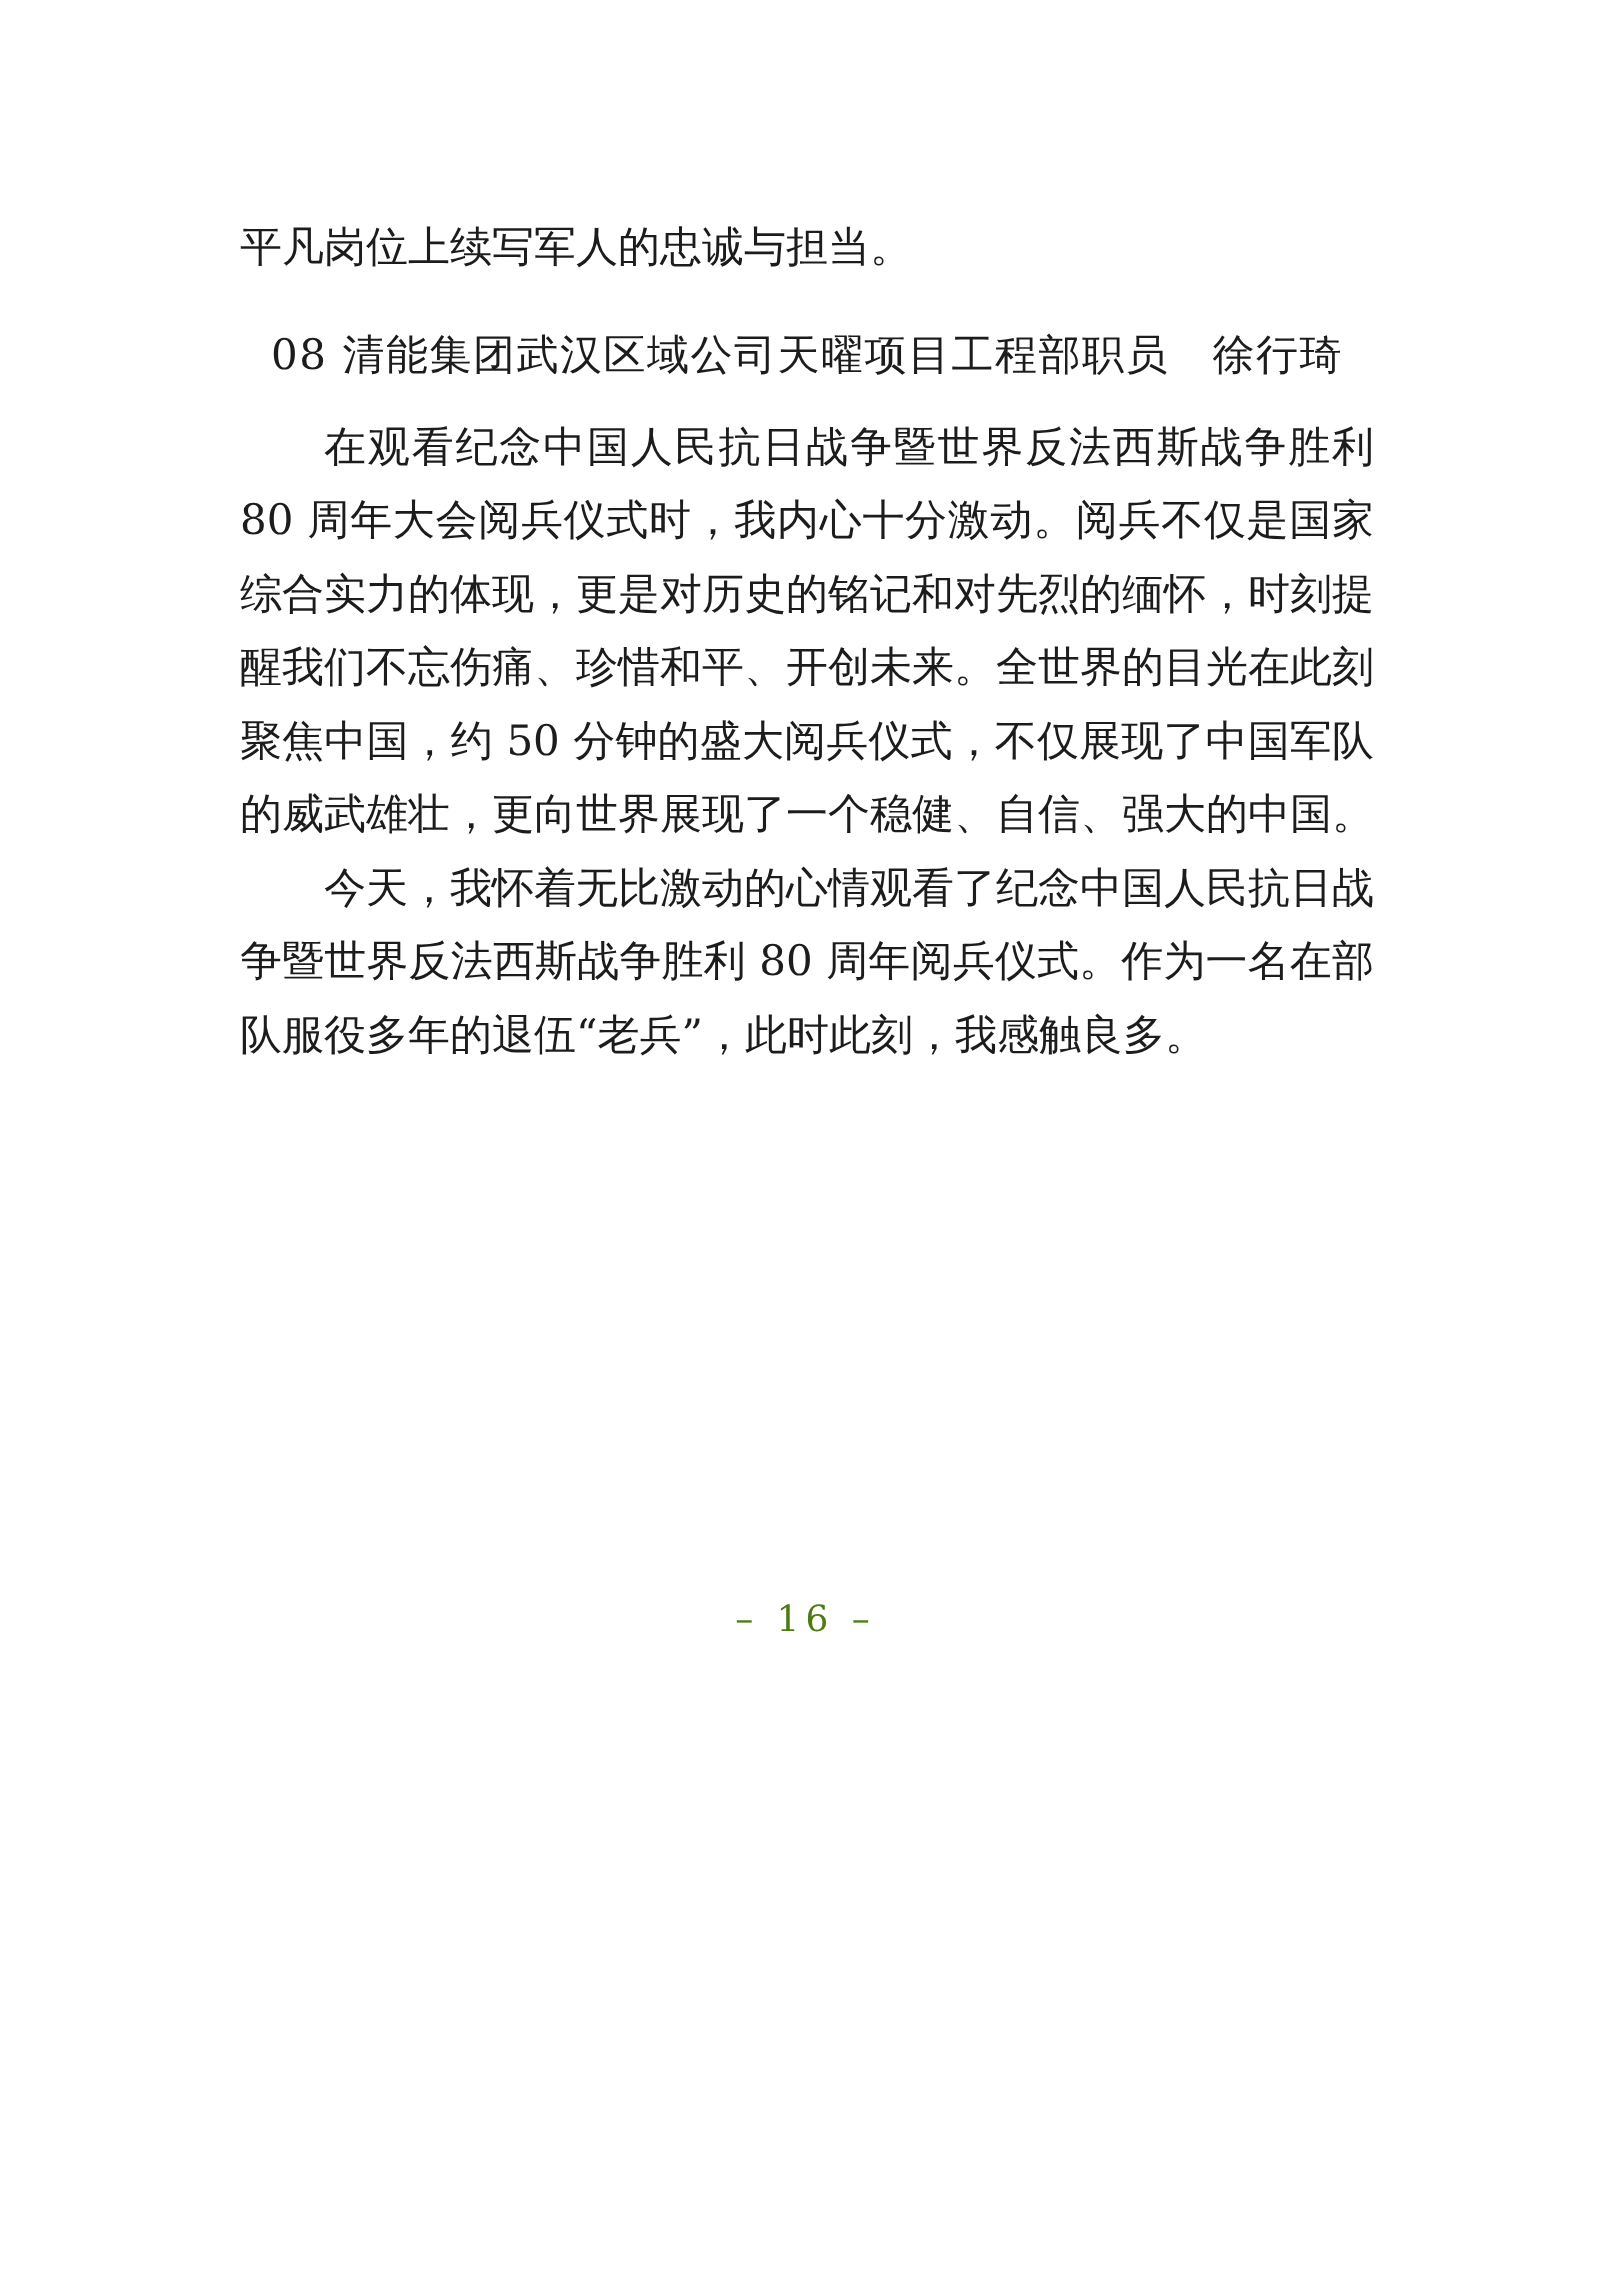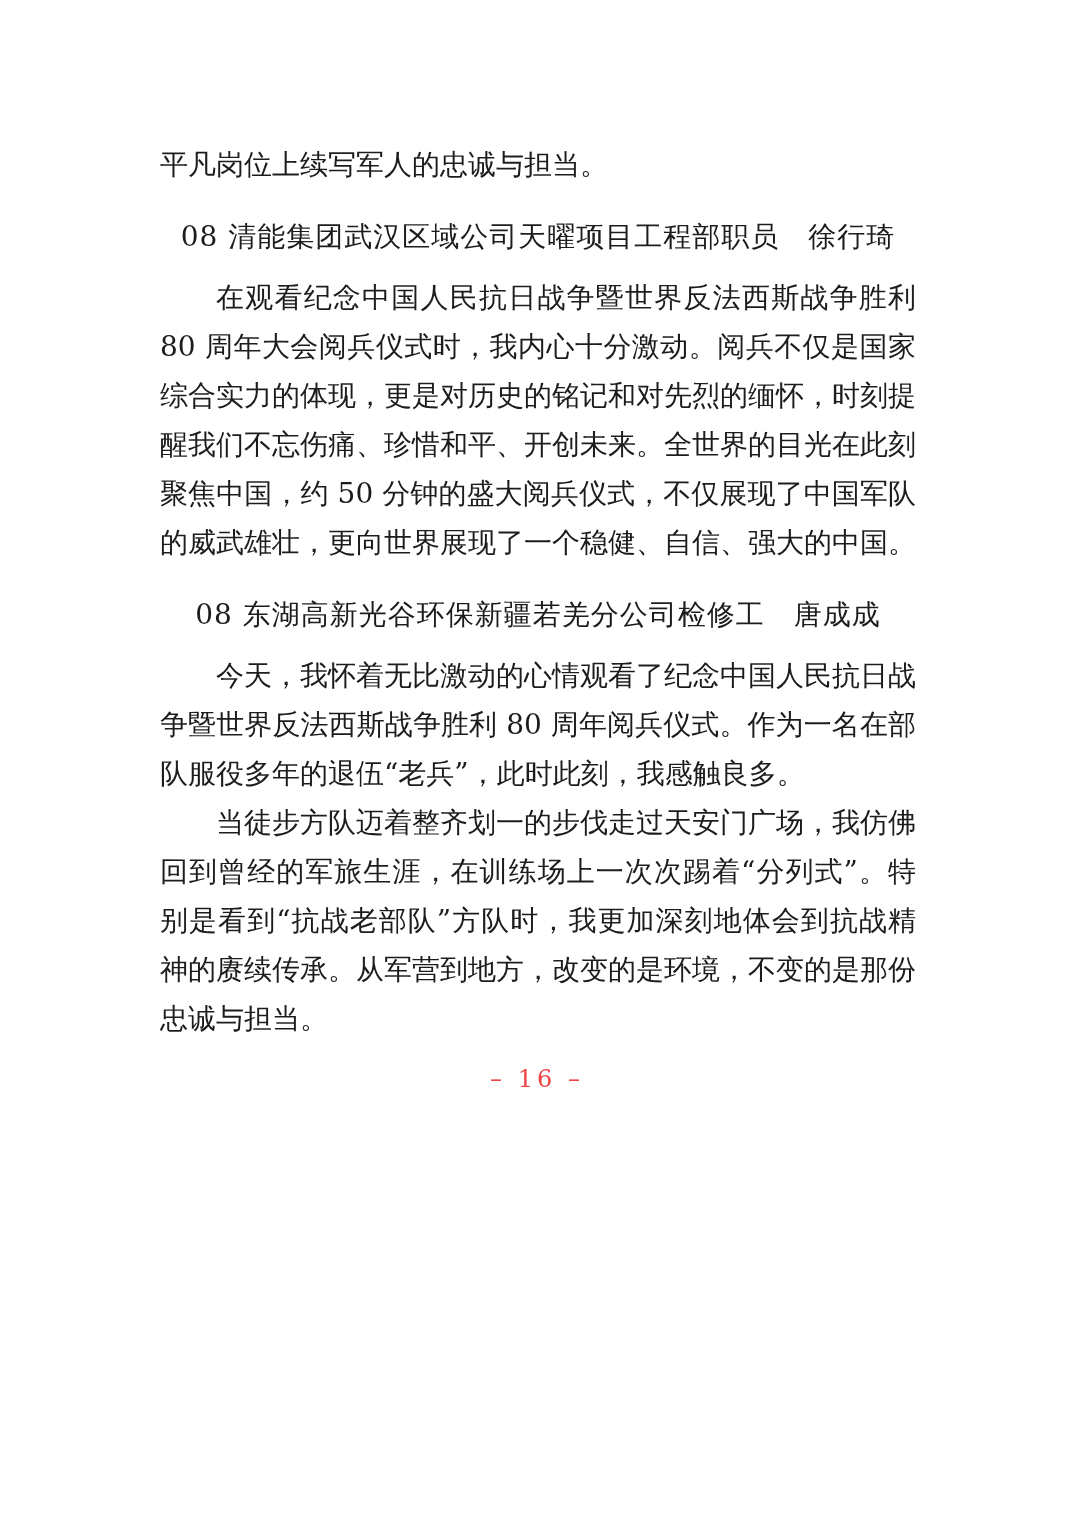--- a/index.html
+++ b/index.html
@@ -40,39 +40,37 @@
     text-indent: 2em;
   }
   .page-footer {
     position: absolute;
     left: 0;
     right: 0;
     bottom: 72px;
     text-align: center;
     font-size: 24px;
     line-height: 30px;
-    color: #ef4444;
+    color: #4d7c0f;
     letter-spacing: 4px;
   }
 </style>
 </head>
 <body>
 
 <div class="page">
   <div class="text-block">
 
     <p class="cont-line">平凡岗位上续写军人的忠诚与担当。</p>
 
     <h2 class="section-heading">08 清能集团武汉区域公司天曜项目工程部职员　徐行琦</h2>
 
     <p class="para">在观看纪念中国人民抗日战争暨世界反法西斯战争胜利 80 周年大会阅兵仪式时，我内心十分激动。阅兵不仅是国家综合实力的体现，更是对历史的铭记和对先烈的缅怀，时刻提醒我们不忘伤痛、珍惜和平、开创未来。全世界的目光在此刻聚焦中国，约 50 分钟的盛大阅兵仪式，不仅展现了中国军队的威武雄壮，更向世界展现了一个稳健、自信、强大的中国。</p>
 
 
-    <h2 class="section-heading">08 东湖高新光谷环保新疆若羌分公司检修工　唐成成</h2>
 
     <p class="para">今天，我怀着无比激动的心情观看了纪念中国人民抗日战争暨世界反法西斯战争胜利 80 周年阅兵仪式。作为一名在部队服役多年的退伍“老兵”，此时此刻，我感触良多。</p>
 
-    <p class="para">当徒步方队迈着整齐划一的步伐走过天安门广场，我仿佛回到曾经的军旅生涯，在训练场上一次次踢着“分列式”。特别是看到“抗战老部队”方队时，我更加深刻地体会到抗战精神的赓续传承。从军营到地方，改变的是环境，不变的是那份忠诚与担当。</p>
 
   </div>
 
   <div class="page-footer">– 16 –</div>
 </div>
 
 </body></html>

